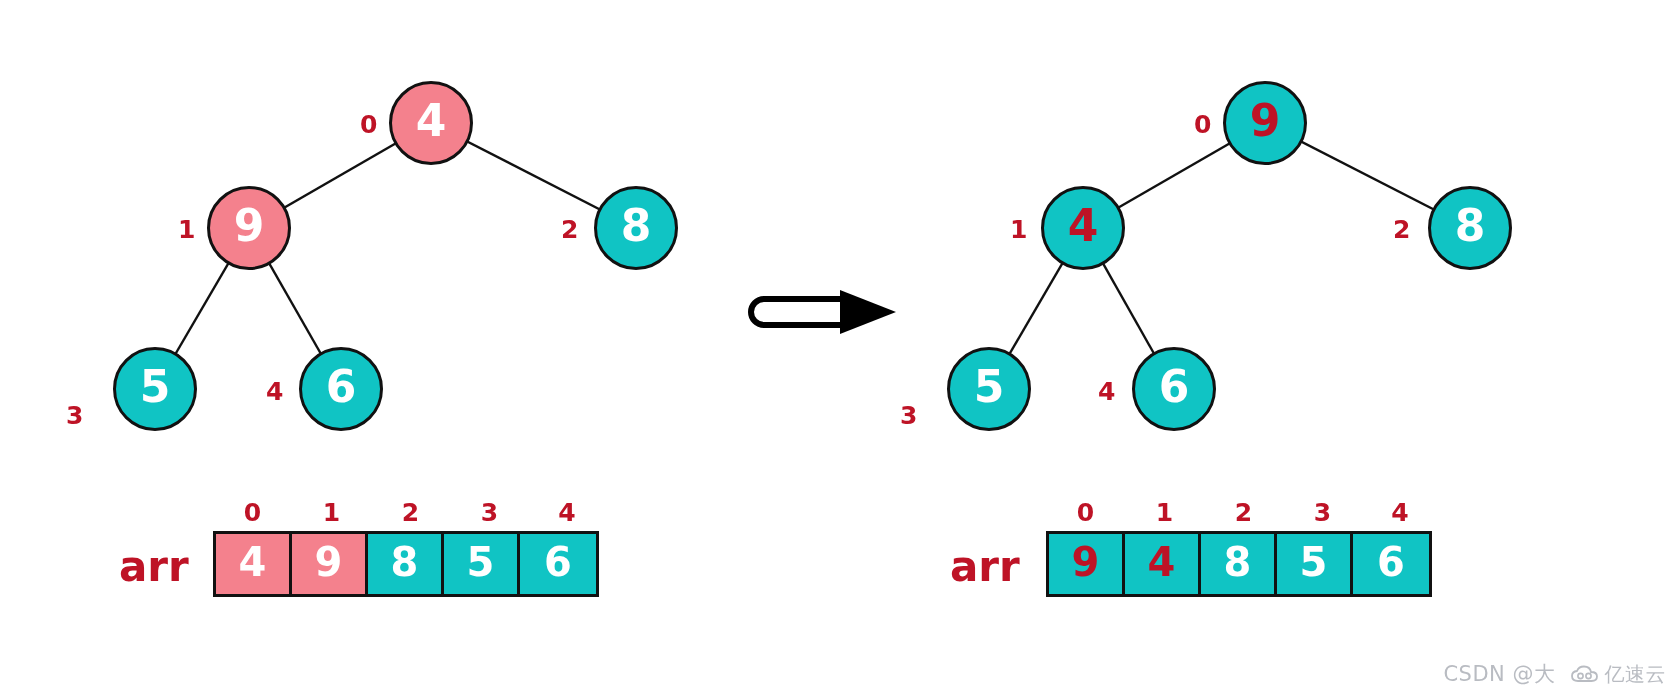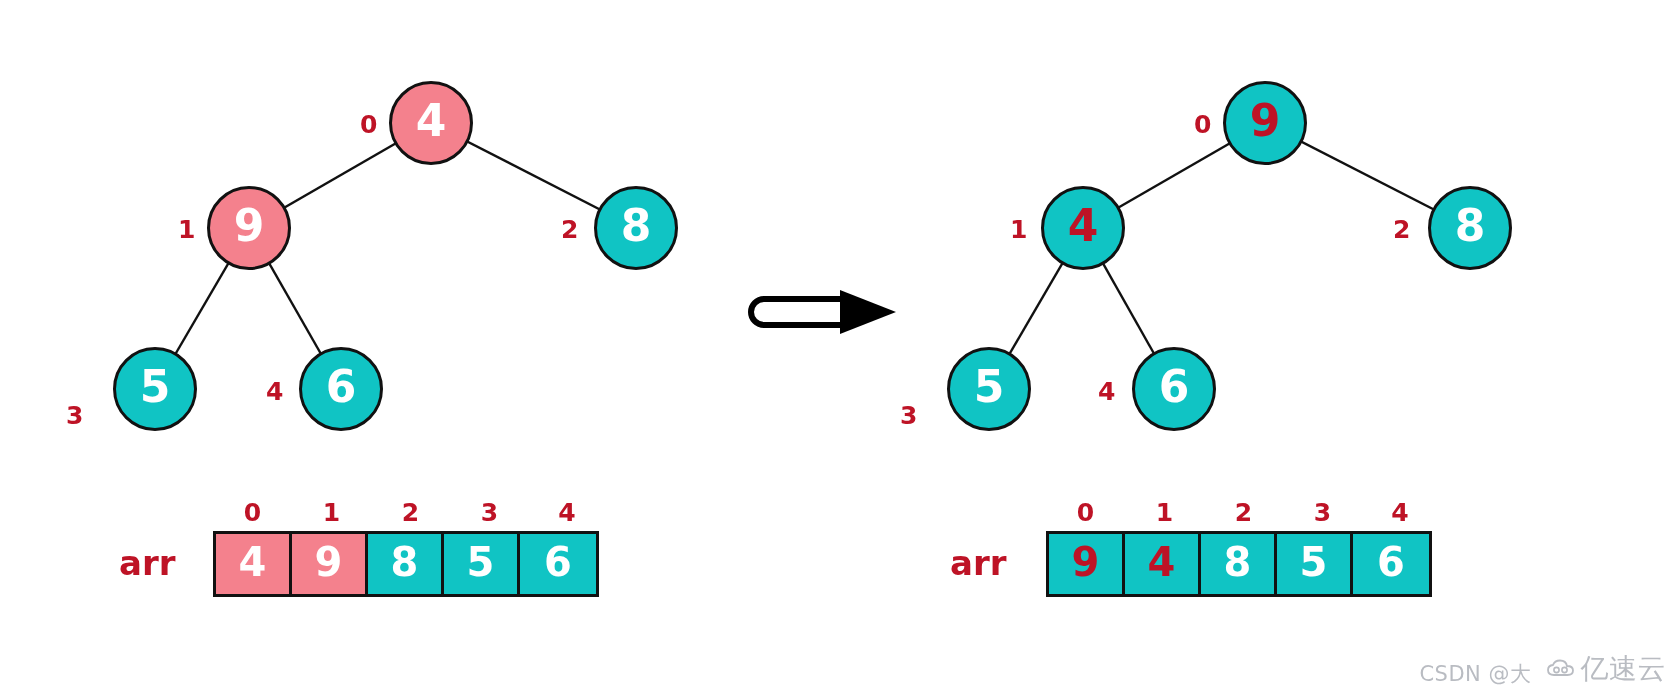--- a/index.html
+++ b/index.html
@@ -72,21 +72,21 @@
   }
 
   
   .array-wrap {
     position: absolute;
     z-index: 3;
   }
   .arr-label {
     position: absolute;
     color: #BE1326;
-    font-size: 34px;
+    font-size: 42px;
     font-weight: bold;
     line-height: 1;
   }
   .cells {
     position: absolute;
     display: flex;
     border: 3px solid #111111;
     box-sizing: content-box;
   }
   .cell {
@@ -143,21 +143,21 @@
     letter-spacing: 0.5px;
     z-index: 9;
     user-select: none;
   }
   #watermark .wm-logo {
     display: flex;
     align-items: center;
     gap: 5px;
     color: #b9bcc2;
   }
-  #watermark .wm-cn { font-size: 28px; }
+  #watermark .wm-cn { font-size: 20px; }
 </style>
 </head>
 <body>
 
 <div id="stage">
 
   <div class="panel" id="panel-left">
 
     <svg class="edges" viewBox="0 0 760 520" preserveAspectRatio="none">
       <line x1="431" y1="123" x2="249" y2="228" stroke="#111111" stroke-width="2.4"></line>

